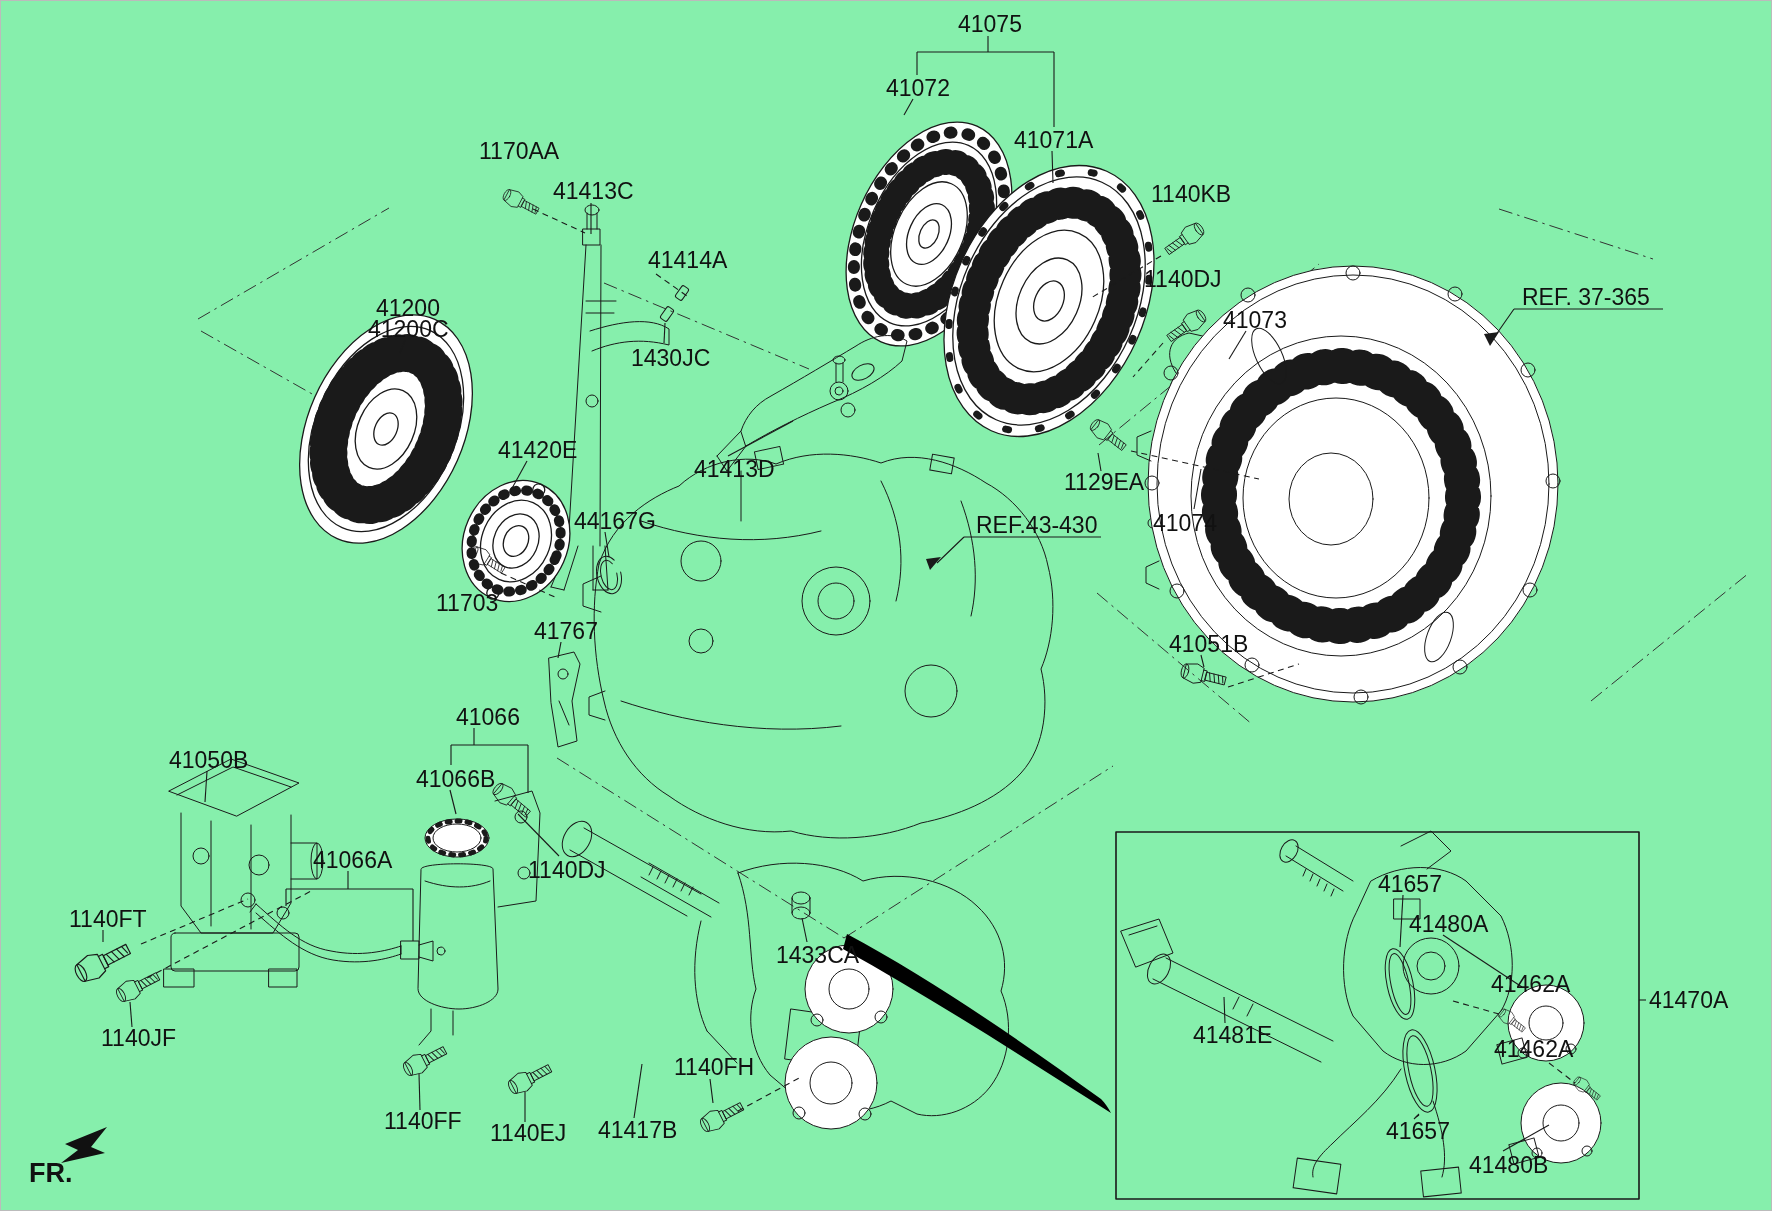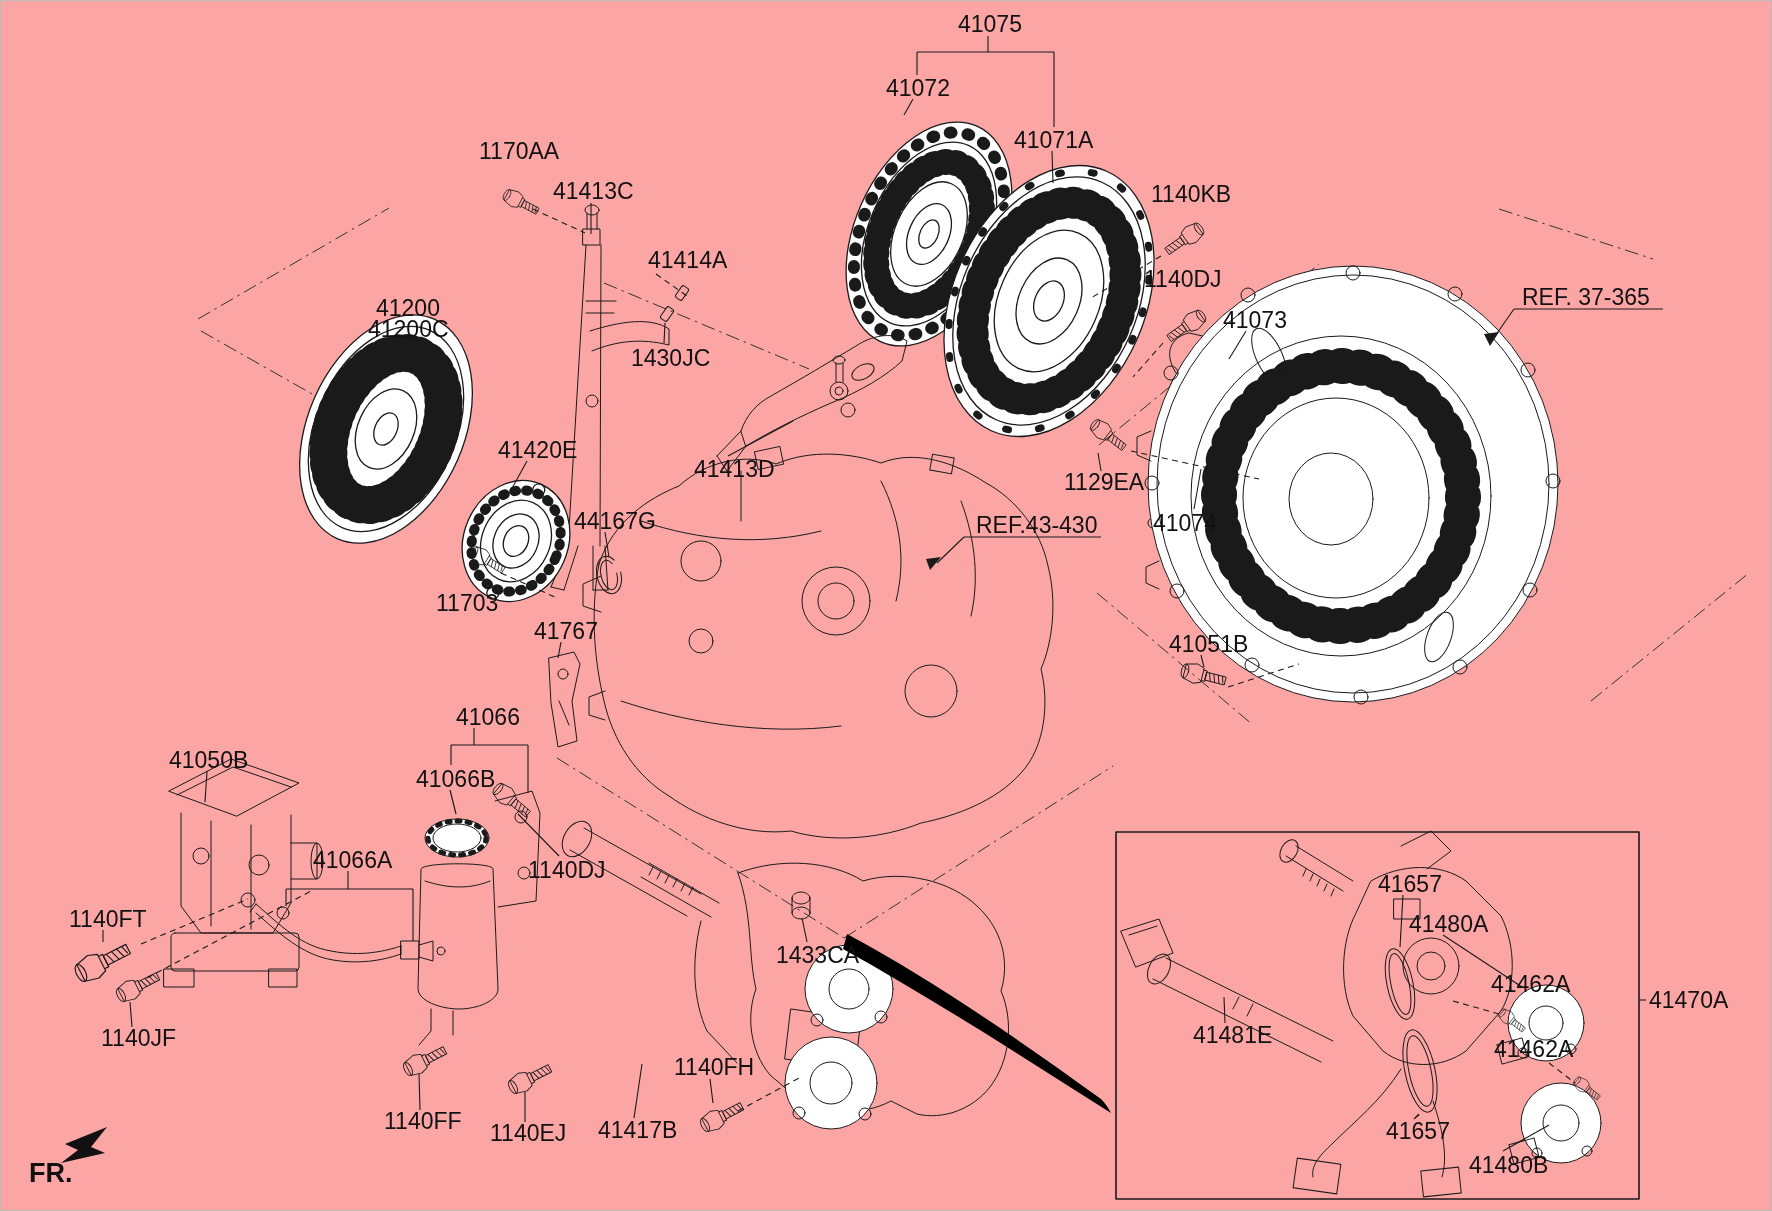--- a/index.html
+++ b/index.html
@@ -1,16 +1,16 @@
 <!DOCTYPE html>
 <html><head>
 <meta charset="utf-8">
 <style>
   html,body{margin:0;padding:0;background:#e8e8e8;}
-  .frame{width:1772px;height:1211px;background:#fca5a5;position:relative;
+  .frame{width:1772px;height:1211px;background:#86efac;position:relative;
          border:1px solid #bbbbbb;box-sizing:border-box;overflow:hidden;
          font-family:"Liberation Sans", sans-serif;}
   svg{display:block;}
   .art{stroke:#1a1a1a;fill:none;stroke-width:1.3;stroke-linecap:round;stroke-linejoin:round;}
   .thin{stroke-width:1;}
   .leaders line,.leaders path{stroke:#1a1a1a;stroke-width:1.1;fill:none;}
   .dashedlead{stroke:#1a1a1a;stroke-width:1.1;fill:none;stroke-dasharray:6 4.5;}
   .dashdot line{stroke:#333;stroke-width:1;stroke-dasharray:14 5 2.5 5;}
   .lbl{font:23px "Liberation Sans", sans-serif;fill:#111;}
   .fr{font:bold 27px "Liberation Sans", sans-serif;fill:#111;}

